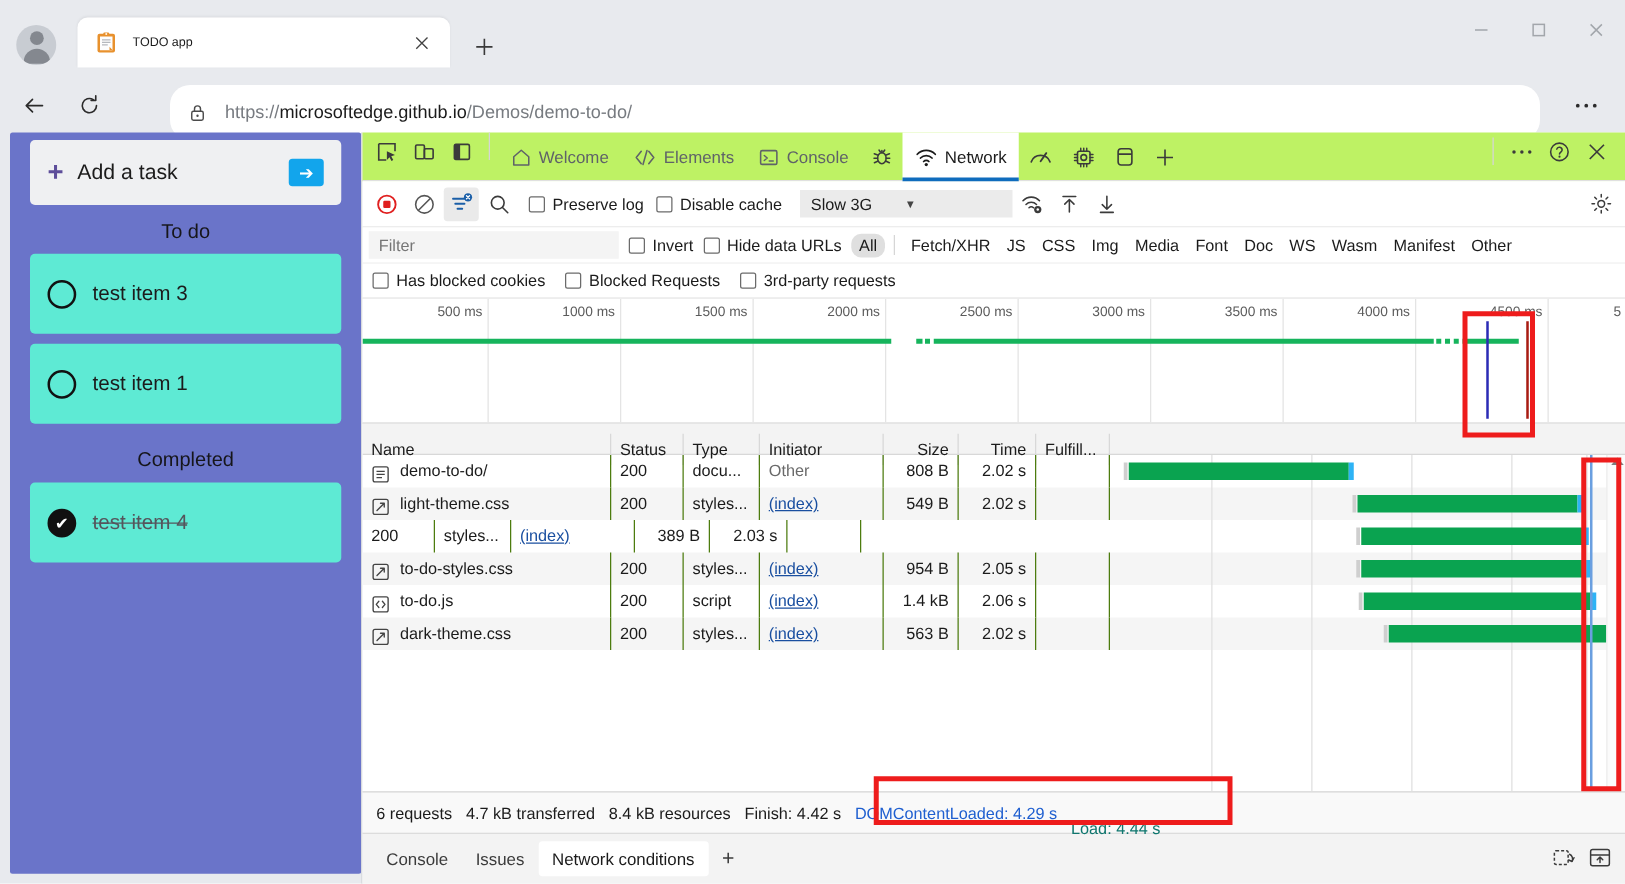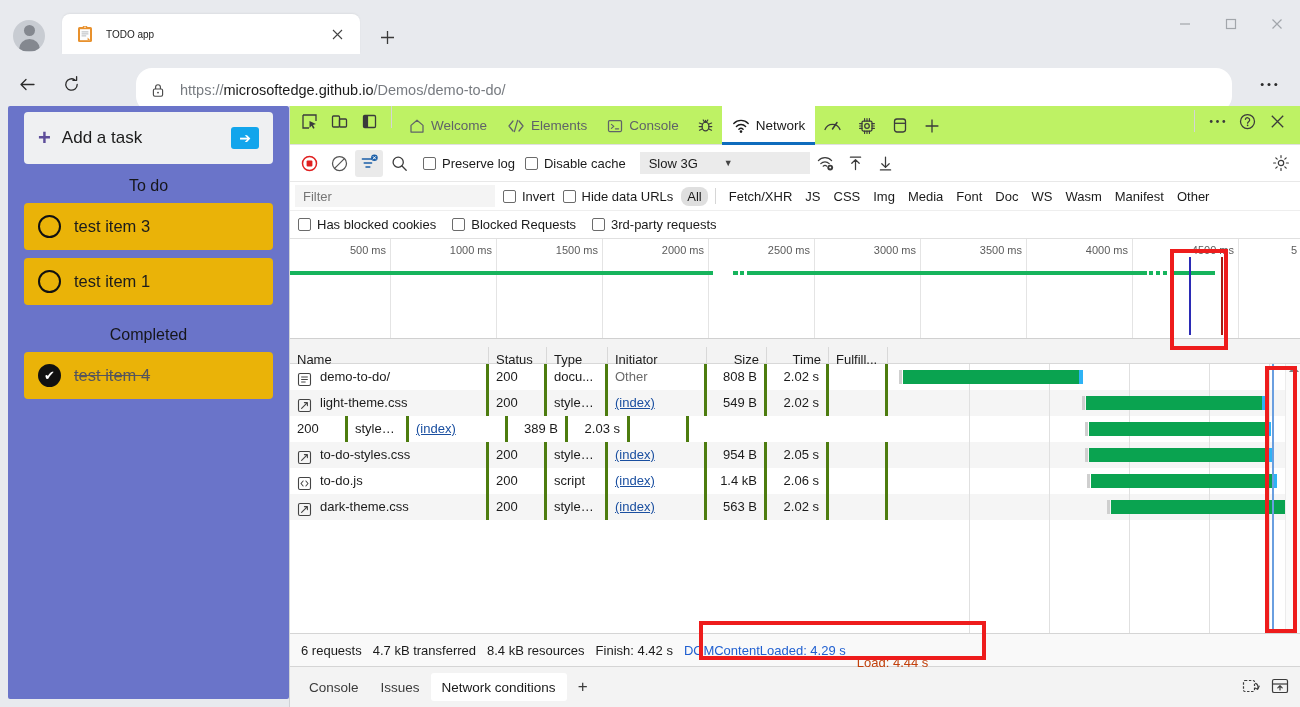--- a/index.html
+++ b/index.html
@@ -100,21 +100,21 @@
   .add-task-label { flex: 1 1 auto; font-size: 17px; color: #1c1c1c; }
   .submit-arrow {
     width: 28px; height: 22px; background: #12a5ec; border-radius: 3px;
     display: flex; align-items: center; justify-content: center;
     color: #fff; font-size: 14px; line-height: 1;
   }
   .list-heading {
     text-align: center; font-size: 16px; color: #16161a; padding: 13px 0 8px 0;
   }
   .task {
-    margin: 0 16px 8px 16px; height: 47px; background: #eab308; border-radius: 4px;
+    margin: 0 16px 8px 16px; height: 64px; background: #5eead4; border-radius: 4px;
     display: flex; align-items: center; padding: 0 14px;
   }
   .radio {
     width: 23px; height: 23px; border-radius: 50%; border: 2.6px solid #111;
     margin-right: 13px; flex: 0 0 23px;
   }
   .radio.checked {
     background: #111; border-color: #111; color: #fff; font-size: 13px;
     display: flex; align-items: center; justify-content: center;
   }
@@ -206,21 +206,21 @@
     border-bottom: 1px solid #d8d8d8; font-size: 13px; color: #1b1b1b;
   }
   .nt-head .col, .nt-row .col {
     padding: 0 7px; overflow: hidden; white-space: nowrap; text-overflow: ellipsis;
   }
   .nt-head .col { border-right: 1px solid #d8d8d8; height: 25px; line-height: 25px; margin-top: 17px; }
   .nt-row {
     height: 26px; display: flex; align-items: center; font-size: 13px; color: #1b1b1b;
   }
   .nt-row.odd { background: #f5f5f5; }
-  .nt-row .col { height: 26px; line-height: 26px; border-right: 3px solid #4d7c0f; }
+  .nt-row .col { height: 26px; line-height: 26px; border-right: 1px solid #4d7c0f; }
   .c-name { width: 199px; flex: 0 0 199px; display: flex; align-items: center; gap: 8px; }
   .c-status { width: 58px; flex: 0 0 58px; }
   .c-type { width: 61px; flex: 0 0 61px; }
   .c-init { width: 99px; flex: 0 0 99px; }
   .c-size { width: 60px; flex: 0 0 60px; text-align: right; }
   .c-time { width: 62px; flex: 0 0 62px; text-align: right; }
   .c-fulfill { width: 59px; flex: 0 0 59px; }
   .c-wf { flex: 1 1 auto; position: relative; border-right: none !important; }
   .rowicon { width: 15px; height: 15px; flex: 0 0 15px; }
   .initlink { color: #1a4fa0; text-decoration: underline; }
@@ -244,21 +244,21 @@
     border-bottom: 6px solid #7d7d7d;
   }
 
   
   .dt-status {
     height: 33px; flex: 0 0 33px; display: flex; align-items: center; gap: 11px;
     border-top: 1px solid #d5d5d5; background: #f9f9f9; font-size: 13px; color: #1b1b1b;
     padding-left: 11px; position: relative;
   }
   .st-blue { color: #1f5fd0; }
-  .st-red { color: #c2410c; margin-top: 24px; }
+  .st-red { color: #0f766e; margin-top: 24px; }
 
   
   .dt-drawer {
     height: 41px; flex: 0 0 41px; display: flex; align-items: center;
     border-top: 1px solid #d5d5d5; background: #f3f3f3; padding-left: 8px;
   }
   .dr-tab {
     height: 28px; padding: 0 11px; display: flex; align-items: center;
     font-size: 13.5px; color: #3b3b3b; border-radius: 3px;
   }

